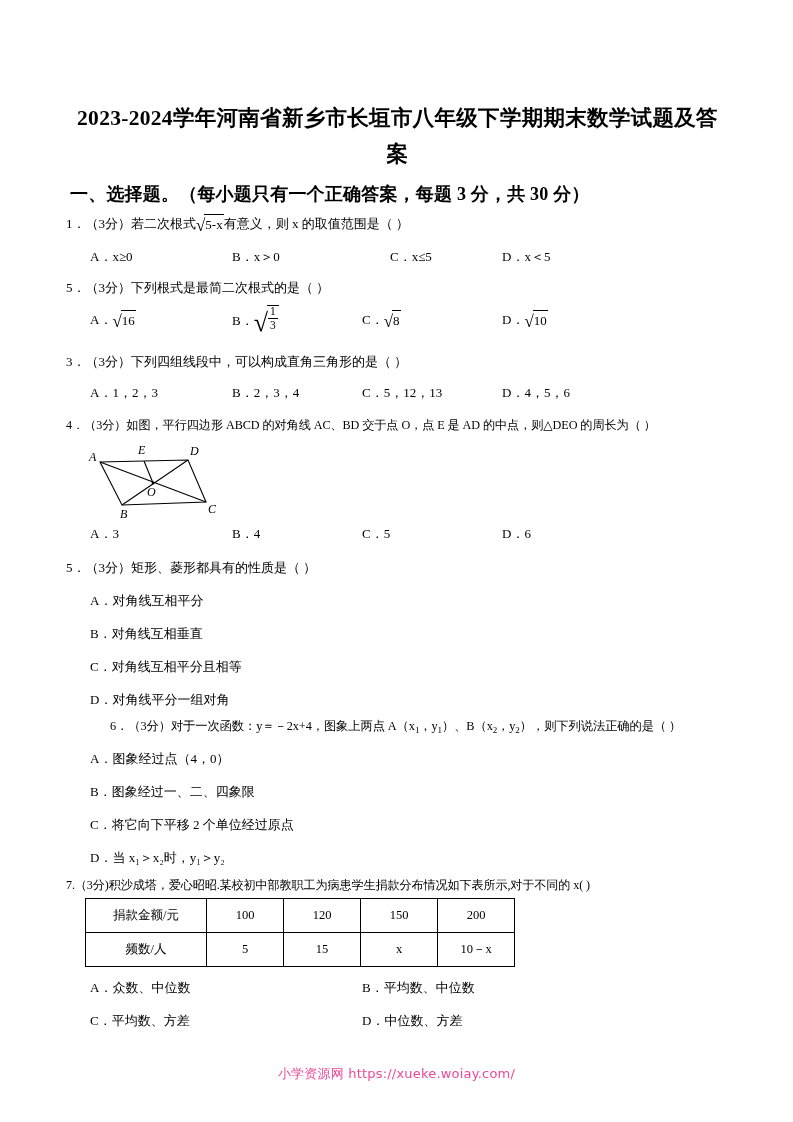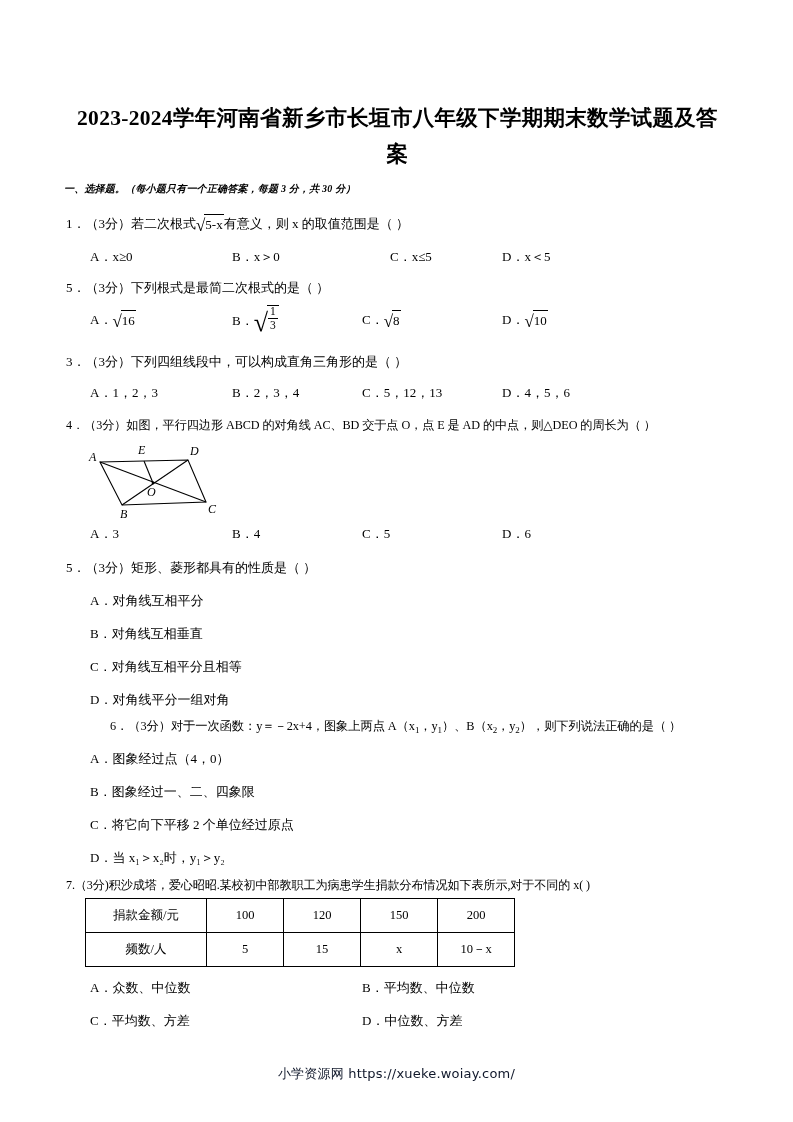--- a/index.html
+++ b/index.html
@@ -27,26 +27,25 @@
     top: 100px;
     width: 655px;
     text-align: center;
     font-size: 21.5px;
     font-weight: bold;
     line-height: 36px;
     letter-spacing: 0.3px;
   }
   .section-head {
     position: absolute;
-    left: 64px;
+    left: 70px;
     top: 182px;
-    font-size: 10px;
+    font-size: 18px;
     font-weight: bold;
     letter-spacing: 0.2px;
-    font-style: italic;
   }
   .q-stem {
     position: absolute;
     font-size: 13px;
     line-height: 20px;
     white-space: nowrap;
   }
   .q-stem.wide {
     letter-spacing: -0.1px;
   }
@@ -119,21 +118,21 @@
     width: 160px;
     height: 80px;
   }
   .watermark {
     position: absolute;
     left: 0;
     top: 1065px;
     width: 793px;
     text-align: center;
     font-size: 13px;
-    color: #0f172a;
+    color: #ec4899;
     font-family: "DejaVu Sans", sans-serif;
     letter-spacing: 0.2px;
   }
 </style>
 </head>
 <body>
 
 <div class="page">
 
   <div class="doc-title">2023-2024学年河南省新乡市长垣市八年级下学期期末数学试题及答案</div>

